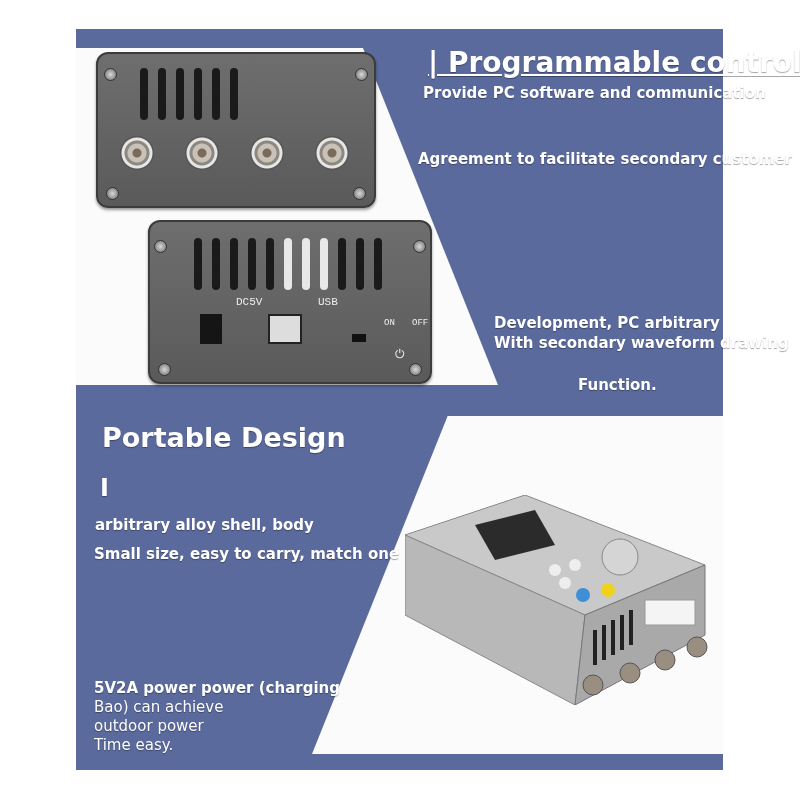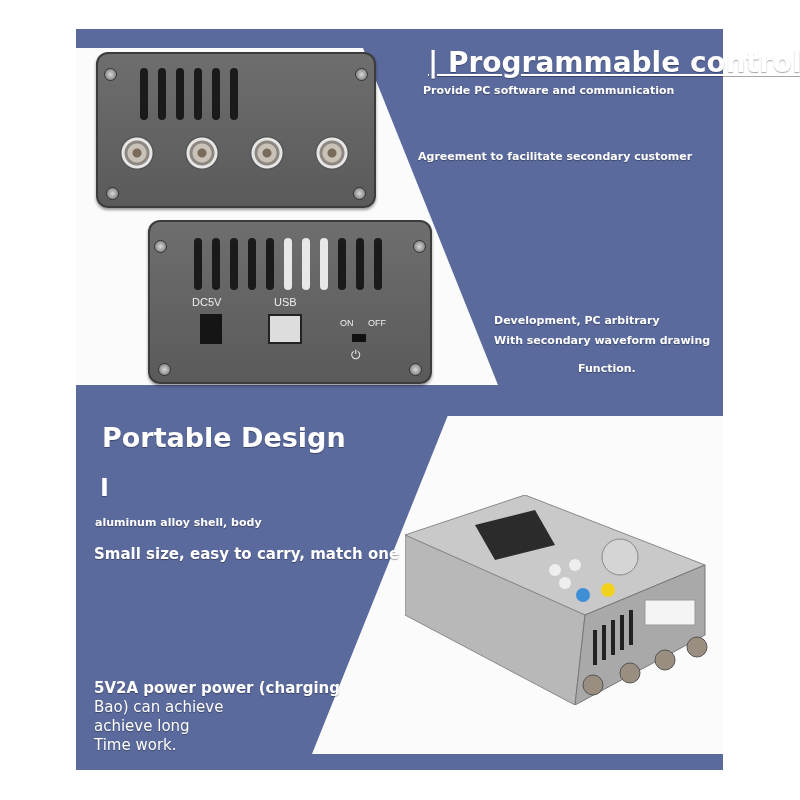--- a/index.html
+++ b/index.html
@@ -6,28 +6,28 @@
   body { width:800px; height:800px; position:relative; overflow:hidden; font-family:"DejaVu Sans", sans-serif; }
   .panel { position:absolute; left:76px; top:29px; width:647px; height:741px; background:#5b6a9d; }
   .wedge { position:absolute; background:#fbfbfb; }
   .wedge-top { left:76px; top:48px; width:422px; height:337px;
     clip-path: polygon(0 0, 68% 0, 100% 100%, 0 100%); }
   .wedge-bot { left:312px; top:416px; width:411px; height:338px;
     clip-path: polygon(33% 0, 100% 0, 100% 100%, 0 100%); }
   .txt { position:absolute; color:#fff; font-weight:bold; text-shadow:0 1px 1px rgba(0,0,0,.35); white-space:nowrap; }
   .h1 { font-size:28px;text-decoration:underline; }
   .h2 { font-size:27px; }
-  .s { font-size:11px; }
+  .s { font-size:15px; }
   .m { font-size:15px; }
   
   .dev { position:absolute; background:linear-gradient(#6e6e6e,#5a5a5a); border:2px solid #3c3c3c; border-radius:12px; box-shadow:0 2px 3px rgba(0,0,0,.4); }
   .screw { position:absolute; width:11px; height:11px; border-radius:50%; background:radial-gradient(#d8d8d8,#6a6a6a); border:1px solid #333; }
   .slot { position:absolute; width:8px; height:52px; background:#1a1a1a; border-radius:4px; }
   .bnc { position:absolute; width:34px; height:34px; border-radius:50%; background:radial-gradient(circle,#7a6a5a 0 4px,#c9c2b8 5px 9px,#8d8780 10px 12px,#e6e6e6 13px 15px,#555 16px); }
-  .lbl { position:absolute; color:#eee; font-size:11px; font-family:Liberation Sans, sans-serif; }
+  .lbl { position:absolute; color:#eee; font-size:11px; font-family:Liberation Mono, monospace;margin-left:44px; }
   .gen { position:absolute; left:405px; top:495px; width:310px; height:210px; }
 </style>
 </head>
 <body>
 
 <div class="panel"></div>
 <div class="wedge wedge-top"></div>
 <div class="wedge wedge-bot"></div>
 
 <div class="dev" style="left:96px;top:52px;width:276px;height:152px;">
@@ -71,30 +71,30 @@
   <div style="position:absolute;left:118px;top:92px;width:34px;height:30px;background:#ddd;border:2px solid #222;box-sizing:border-box;"></div>
   <div style="position:absolute;left:202px;top:112px;width:14px;height:8px;background:#111;"></div>
   <span class="lbl" style="left:201px;top:126px;font-size:12px">⏻</span>
 </div>
 
 <div class="txt h1" style="left:428px;top:46px">| Programmable control</div>
 <div class="txt s" style="left:423px;top:84px">Provide PC software and communication</div>
 <div class="txt s" style="left:418px;top:150px">Agreement to facilitate secondary customer</div>
 <div class="txt s" style="left:494px;top:314px">Development, PC arbitrary</div>
 <div class="txt s" style="left:494px;top:334px">With secondary waveform drawing</div>
-<div class="txt s" style="left:578px;top:362px">Function.</div>
+<div class="txt s" style="left:578px;top:376px">Function.</div>
 
 <div class="txt h2" style="left:102px;top:422px">Portable Design</div>
 <div class="txt" style="left:100px;top:474px;font-size:24px">I</div>
-<div class="txt s" style="left:95px;top:516px">aluminum alloy shell, body</div>
+<div class="txt s" style="left:95px;top:516px">arbitrary alloy shell, body</div>
 <div class="txt m" style="left:94px;top:545px">Small size, easy to carry, match one</div>
 <div class="txt m" style="left:94px;top:679px">5V2A power power (charging</div>
 <div class="txt m" style="left:94px;top:698px;font-weight:normal">Bao) can achieve</div>
-<div class="txt m" style="left:94px;top:717px;font-weight:normal">achieve long</div>
-<div class="txt m" style="left:94px;top:736px;font-weight:normal">Time work.</div>
+<div class="txt m" style="left:94px;top:717px;font-weight:normal">outdoor power</div>
+<div class="txt m" style="left:94px;top:736px;font-weight:normal">Time easy.</div>
 
 <svg class="gen" viewBox="0 0 310 210">
   <polygon points="0,40 120,0 300,70 180,120" fill="#c9c9c9" stroke="#888"></polygon>
   <polygon points="0,40 180,120 170,210 0,120" fill="#b8b8b8" stroke="#888"></polygon>
   <polygon points="180,120 300,70 300,140 170,210" fill="#a9a9a9" stroke="#777"></polygon>
   <polygon points="70,30 130,15 150,50 90,65" fill="#2b2b2b"></polygon>
   <circle cx="215" cy="62" r="18" fill="#d5d5d5" stroke="#888"></circle>
   <circle cx="178" cy="100" r="7" fill="#3e8fd6"></circle>
   <circle cx="203" cy="95" r="7" fill="#f0d21e"></circle>
   <circle cx="150" cy="75" r="6" fill="#eee"></circle>

